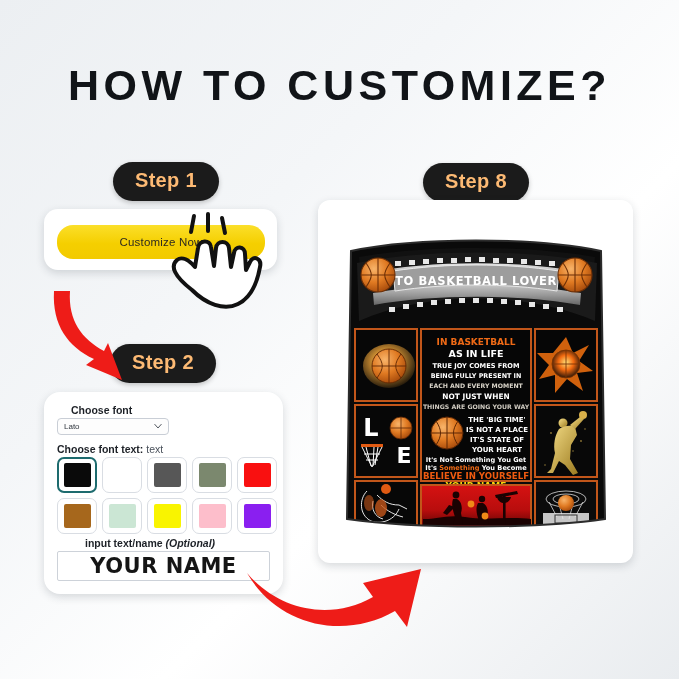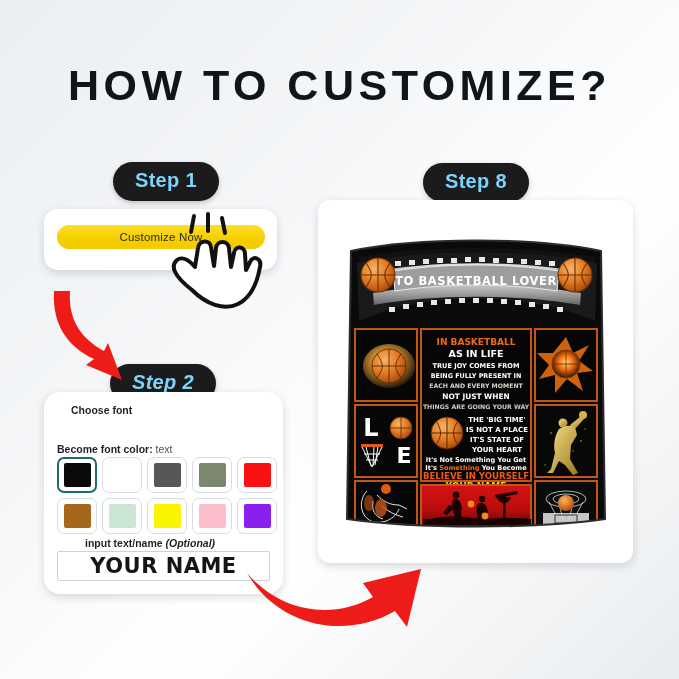--- a/index.html
+++ b/index.html
@@ -22,49 +22,49 @@
     font-weight: bold;
     letter-spacing: 4.5px;
     color: #111418;
     font-family: "Liberation Sans", sans-serif;
   }
 
   
   .step-pill {
     position: absolute;
     background: #1b1b1b;
-    color: #7dd3fc;
+    color: #fdba74;
     border-radius: 22px;
     font-size: 20px;
     font-weight: bold;
     padding: 7px 22px 9px;
     text-align: center;
     box-shadow: 0 2px 5px rgba(0,0,0,0.22);
     letter-spacing: 0.3px;
   }
   #pill1 { top: 162px; left: 113px; }
-  #pill2 { top: 364px; left: 110px; font-style: italic; }
+  #pill2 { top: 344px; left: 110px; }
   #pill3 { top: 163px; left: 423px; }
 
   
   .card {
     position: absolute;
     background: #ffffff;
     border-radius: 14px;
     box-shadow: 0 3px 9px rgba(30,40,55,0.17);
   }
   #card-step1 { top: 209px; left: 44px; width: 233px; height: 61px; }
   #card-step2 { top: 392px; left: 44px; width: 239px; height: 202px; border-radius: 16px; }
   #card-step3 { top: 200px; left: 318px; width: 315px; height: 363px; border-radius: 12px; }
 
   
   .cta-button {
     position: absolute;
     top: 16px; left: 13px;
-    width: 208px; height: 24px;
+    width: 208px; height: 34px;
     background: linear-gradient(180deg,#fbdf2a 0%, #f5cf00 55%, #f2ca00 100%);
     border-radius: 16px;
     color: #2d2a20;
     font-size: 11.5px;
     font-weight: normal;
     display: flex;
     align-items: center;
     justify-content: center;
     letter-spacing: 0.2px;
   }
@@ -193,23 +193,29 @@
 </div>
 
 <svg class="arrow-svg" id="arrow-1" viewBox="0 0 110 110">
   <path d="M16 6 C14 40 30 62 56 74 L48 80 L84 95 L70 58 L66 66 C44 54 30 36 32 6 Z" fill="#ee1c18"></path>
 </svg>
 
 <div class="card" id="card-step2">
 
   <div class="field-label" id="lbl-font">Choose font</div>
 
+  <div class="select-box">
+    <span>Lato</span>
+    <svg class="select-chevron" viewBox="0 0 10 10">
+      <path d="M1 3 L5 7.5 L9 3" fill="none" stroke="#4a5059" stroke-width="1.2" stroke-linecap="round"></path>
+    </svg>
+  </div>
 
   <div class="field-label" id="lbl-color">
-    <span>Become font color:</span>
+    <span>Choose font text:</span>
     <span class="muted">text</span>
   </div>
 
   <div class="swatch-grid">
     <div class="swatch selected">
         <i style="background:#0a0a0a"></i>
       </div>
     <div class="swatch white-chip">
         <i style="background:#ffffff"></i>
       </div>

